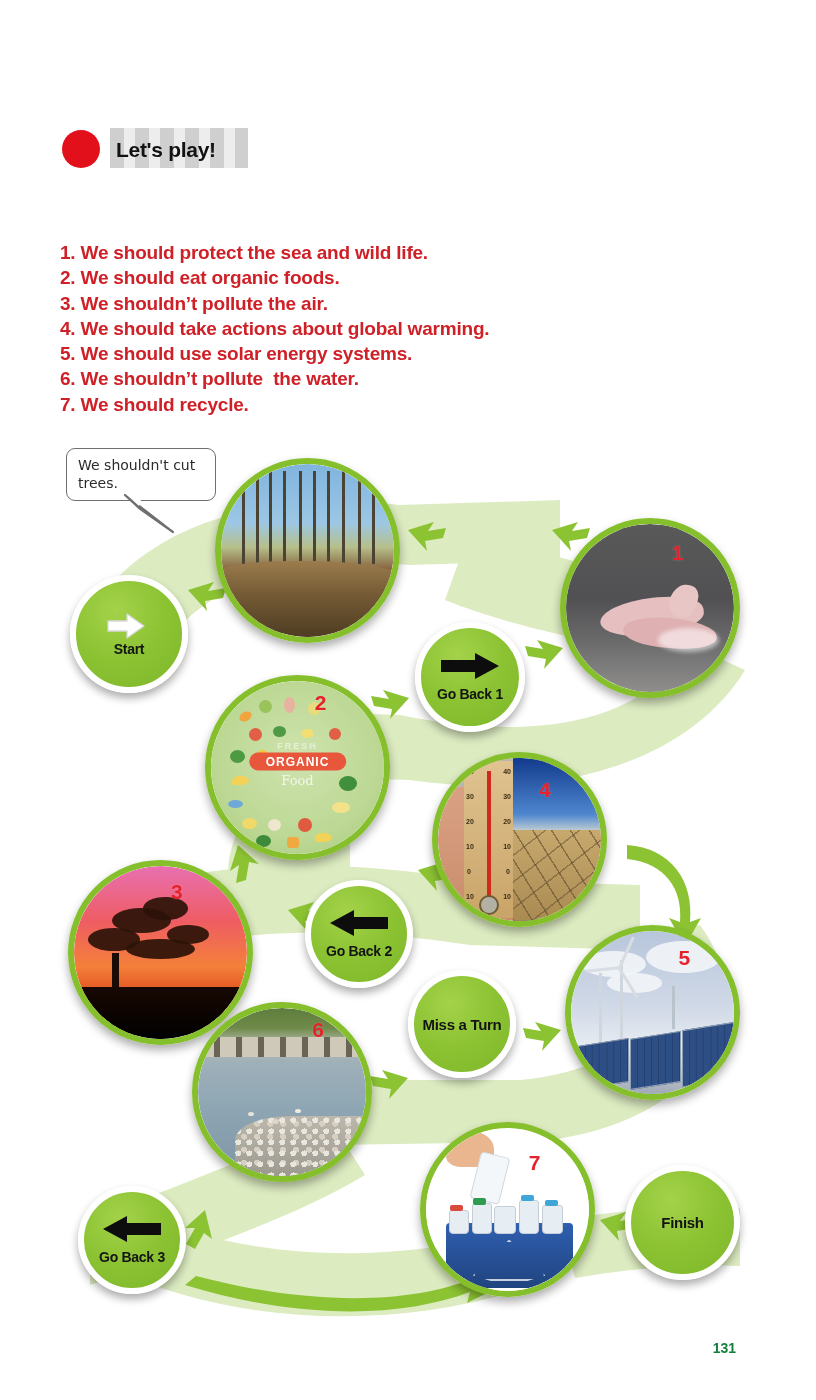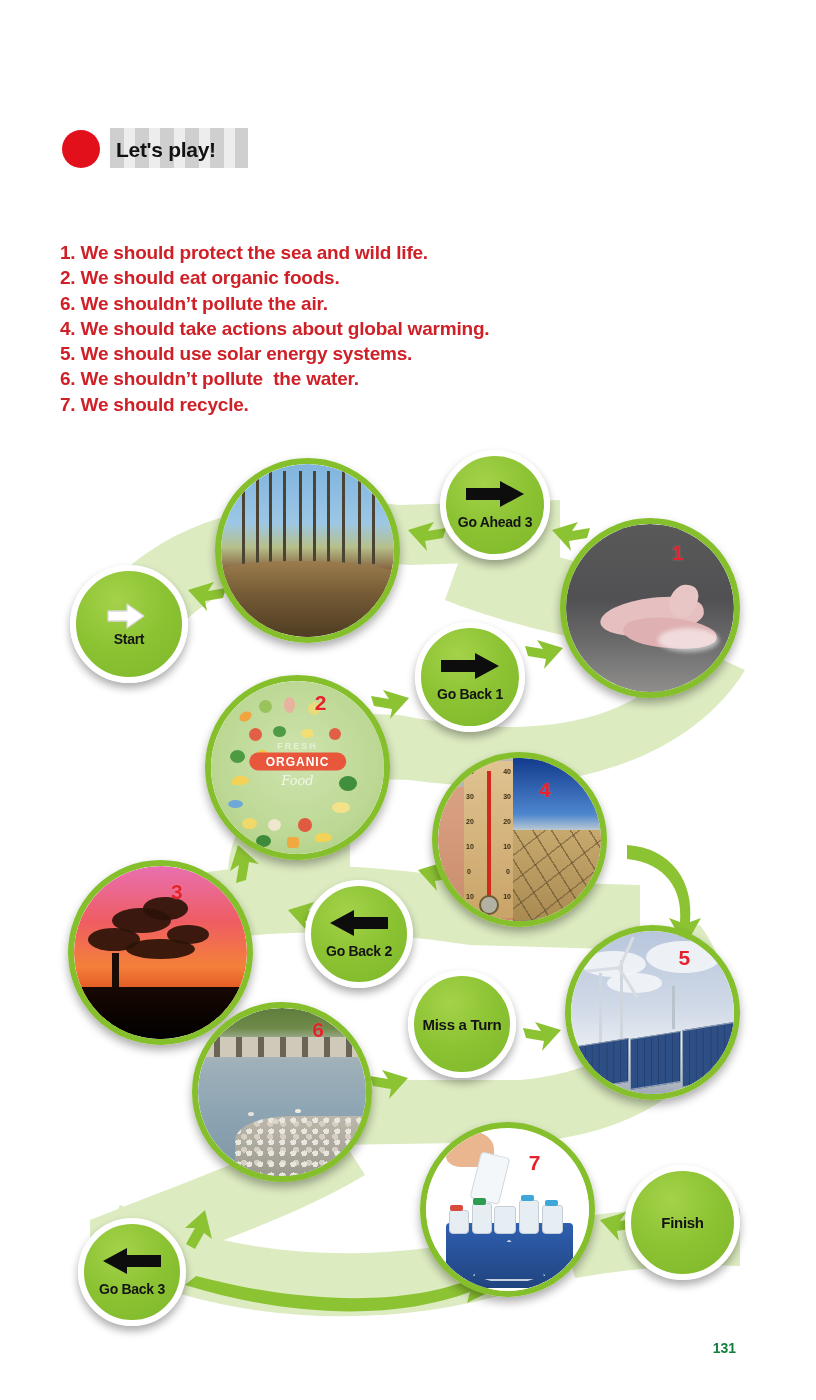--- a/index.html
+++ b/index.html
@@ -76,21 +76,21 @@
   .pic-dolphin{position:absolute;inset:0;background:linear-gradient(#59595a 0%,#515153 45%,#6d6d6e 72%,#8f8e8c 100%);}
   .pic-dolphin .d1{position:absolute;left:20%;top:44%;width:62%;height:22%;background:#e6bfc0;border-radius:55% 45% 50% 50%;transform:rotate(-6deg);}
   .pic-dolphin .d2{position:absolute;left:34%;top:56%;width:56%;height:18%;background:#dfb0b2;border-radius:50% 55% 45% 50%;transform:rotate(4deg);}
   .pic-dolphin .fin{position:absolute;left:62%;top:36%;width:16%;height:20%;background:#e8c6c6;border-radius:60% 40% 50% 50%;transform:rotate(18deg);}
   .pic-dolphin .spray{position:absolute;left:55%;top:62%;width:36%;height:14%;background:rgba(255,255,255,.55);border-radius:50%;filter:blur(2px);}
 
   .pic-organic{position:absolute;inset:0;background:radial-gradient(circle at 50% 45%,#cfe3ae 0%,#bcd894 62%,#a8c97f 100%);}
   .pic-organic .ribbonlbl{position:absolute;left:50%;top:48%;transform:translate(-50%,-50%);width:76%;text-align:center;}
   .pic-organic .fresh{font-size:9px;letter-spacing:2px;color:#e9f3dc;font-weight:bold;opacity:.85;}
   .pic-organic .orgb{margin:2px auto 0;background:#e8563c;color:#fff;font-size:12px;font-weight:bold;letter-spacing:1px;padding:2px 0;border-radius:9px;width:74%;}
-  .pic-organic .food{font-family:"DejaVu Serif",serif;font-style:italic;font-size:13px;color:#f2f7ea;margin-top:2px;}
+  .pic-organic .food{font-family:"DejaVu Serif",serif;font-size:13px;color:#f2f7ea;margin-top:2px;}
   .pic-organic span.f{position:absolute;border-radius:50%;}
 
   .pic-thermo{position:absolute;inset:0;background:linear-gradient(90deg,#b9b6ad 0%,#b9b6ad 46%,#1b3f8f 46%,#3f72c4 56%,#c9a86e 70%,#b99a60 100%);}
   .pic-thermo .sky{position:absolute;left:46%;right:0;top:0;height:46%;background:linear-gradient(#123a8c,#4e86cf 75%,#cfd7d2);}
   .pic-thermo .crack{position:absolute;left:46%;right:0;bottom:0;height:56%;
       background:
       repeating-linear-gradient(58deg,rgba(90,70,40,.55) 0 1.5px,rgba(0,0,0,0) 1.5px 16px),
       repeating-linear-gradient(-38deg,rgba(90,70,40,.45) 0 1.5px,rgba(0,0,0,0) 1.5px 21px),
       linear-gradient(#c7a86d,#a98a51);}
   .pic-thermo .hand{position:absolute;left:0;top:18%;width:46%;height:82%;background:linear-gradient(#d9a183,#c98c6b);}
@@ -138,27 +138,34 @@
     <div class="redball"></div>
     <div class="playwrap">
       <div class="dicebg"></div>
       <div class="playtext">Let's play!</div>
     </div>
   </div>
 
   <div class="redlist">
     <div class="ritem">1. We should protect the sea and wild life.</div>
     <div class="ritem">2. We should eat organic foods.</div>
-    <div class="ritem">6. We shouldn’t pollute the air.</div>
+    <div class="ritem">3. We shouldn’t pollute the air.</div>
     <div class="ritem">4. We should take actions about global warming.</div>
     <div class="ritem">5. We should use solar energy systems.</div>
     <div class="ritem">6. We shouldn’t pollute  the water.</div>
     <div class="ritem">7. We should recycle.</div>
   </div>
 
+  <div class="bubble">
+    <span>We shouldn't cut trees.</span>
+    <svg class="tail" viewBox="0 0 60 40">
+      <path d="M2 1 L50 38 L16 14 Z" fill="#ffffff" stroke="#6f6f6f" stroke-width="2.2" stroke-linejoin="round"></path>
+      <path d="M3 0 L20 0 L16 12 Z" fill="#ffffff" stroke="none"></path>
+    </svg>
+  </div>
 
   <div class="board">
 
     <svg class="ribbons" viewBox="0 0 816 900">
       <g fill="#dcebc0">
         <path d="M95,175 C150,95 260,60 400,75 L560,70 L560,130 L410,135 C290,125 205,155 165,215 Z"></path>
         <path d="M470,100 C560,130 640,150 720,160 L720,230 C620,220 520,200 445,170 Z"></path>
         <path d="M690,215 C640,300 520,310 400,285 L250,280 L250,345 L410,350 C560,372 690,330 745,240 Z"></path>
         <path d="M300,310 C240,380 215,430 235,470 L350,470 L350,405 C345,385 365,355 400,330 Z"></path>
         <path d="M150,455 C230,430 350,430 470,450 L640,455 L640,520 L470,515 C355,497 245,498 175,520 Z"></path>
@@ -192,21 +199,21 @@
         <path d="M408,648 l-26,-8 l6,9 l-18,-3 l3,10 l18,3 l-2,10 Z"></path>
 
         <path d="M205,780 l-20,18 l10,0 l-9,16 l9,5 l9,-16 l8,6 Z"></path>
 
         <path d="M185,855 C300,890 400,888 470,862 l-3,11 l30,-15 l-27,-20 l1,11 C410,874 310,876 196,846 Z"></path>
 
         <path d="M600,790 l26,-8 l-6,9 l18,-3 l-3,10 l-18,3 l2,10 Z"></path>
       </g>
     </svg>
 
-    <div class="node action startinner" style="left:70px;top:135px;width:118px;height:118px;">
+    <div class="node action startinner" style="left:70px;top:145px;width:118px;height:118px;">
       <div class="warrow">
         <svg width="42" height="30" viewBox="0 0 42 30">
           <path d="M3,10 L22,10 L22,3 L39,15 L22,27 L22,20 L3,20 Z" fill="#ffffff" stroke="#d9d9d9" stroke-width="1.3" stroke-linejoin="round"></path>
         </svg>
       </div>
       <div class="alabel">Start</div>
     </div>
 
     <div class="node photo" style="left:215px;top:28px;width:185px;height:185px;">
       <div class="pic pic-forest">
@@ -218,27 +225,20 @@
           <div class="tr" style="left:53%;height:55%"></div>
         <div class="tr" style="left:61%;height:63%"></div>
           <div class="tr" style="left:70%;height:57%"></div>
         <div class="tr" style="left:79%;height:62%"></div>
           <div class="tr" style="left:87%;height:54%"></div>
         <div class="log"></div>
           <div class="grnd"></div>
       </div>
     </div>
 
-    <div class="node action" style="left:440px;top:20px;width:110px;height:110px;">
-      <div class="barrow">
-          <i></i>
-          <b></b>
-        </div>
-      <div class="alabel">Go Ahead 3</div>
-    </div>
 
     <div class="node photo" style="left:560px;top:88px;width:180px;height:180px;">
       <div class="pic pic-dolphin">
         <div class="d1"></div>
           <div class="fin"></div>
           <div class="d2"></div>
           <div class="spray"></div>
       </div>
       <div class="num" style="left:63%;top:10%;">1</div>
     </div>
@@ -355,21 +355,21 @@
       <div class="pic pic-river">
         <div class="wall"></div>
         <div class="bank"></div>
         <div class="trash" style="left:30%;top:62%;width:6px;height:4px;background:#e8e4da"></div>
         <div class="trash" style="left:44%;top:66%;width:7px;height:5px;background:#dcd6c8"></div>
         <div class="trash" style="left:58%;top:60%;width:6px;height:4px;background:#f0ece2"></div>
       </div>
       <div class="num" style="left:68%;top:6%;">6</div>
     </div>
 
-    <div class="node action" style="left:78px;top:788px;width:108px;height:108px;">
+    <div class="node action" style="left:78px;top:756px;width:108px;height:108px;">
       <div class="barrow left">
           <i></i>
           <b></b>
         </div>
       <div class="alabel">Go Back 3</div>
     </div>
 
     <div class="node photo" style="left:420px;top:692px;width:175px;height:175px;">
       <div class="pic pic-recycle">
         <div class="arm"></div>

